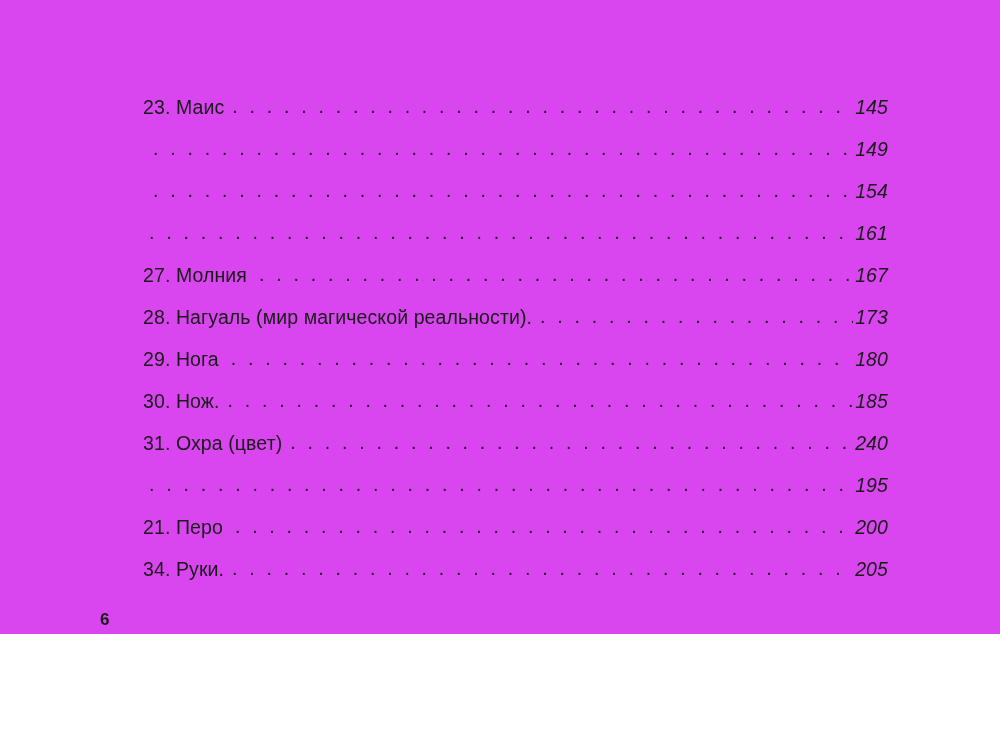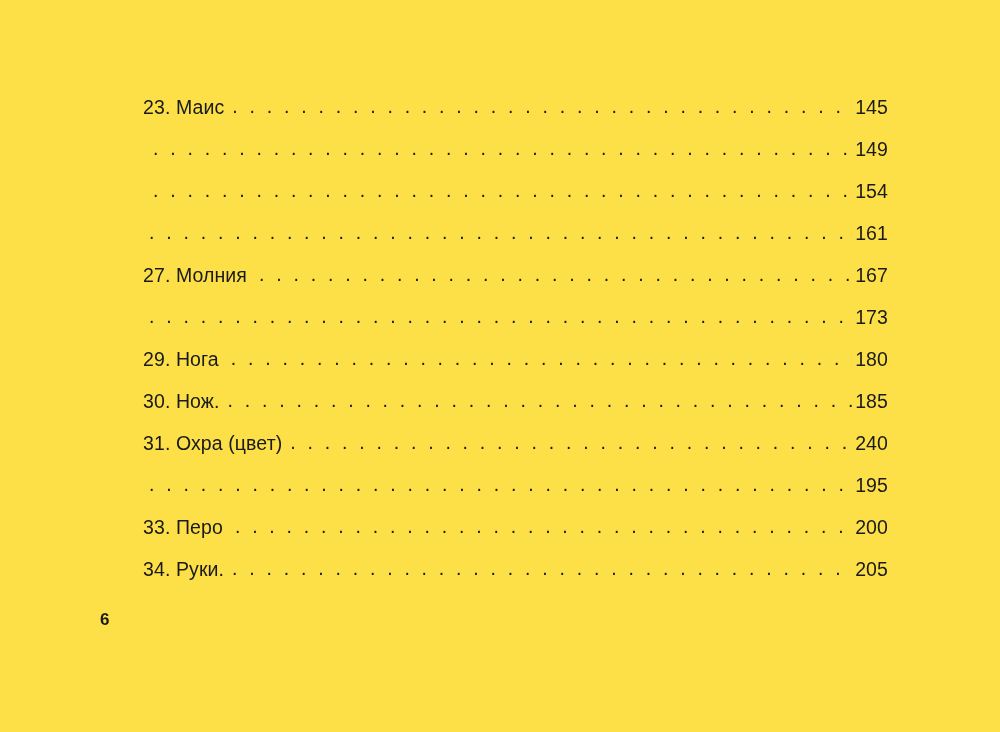--- a/index.html
+++ b/index.html
@@ -10,22 +10,22 @@
     width: 1000px;
     height: 732px;
     background: #ffffff;
     font-family: "Liberation Sans", sans-serif;
     color: #1a1a1a;
     overflow: hidden;
   }
   .page {
     position: relative;
     width: 1000px;
-    height: 732px;
-    background: #fde047;
+    height: 634px;
+    background: #d946ef;
     box-sizing: border-box;
   }
   .toc {
     position: absolute;
     left: 143px;
     top: 98px;
     width: 745px;
   }
   .toc-entry {
     display: flex;
@@ -47,20 +47,21 @@
     font-size: 19.5px;
     letter-spacing: 3.2px;
     color: #1a1a1a;
     transform: translateY(-1px);
     min-width: 10px;
   }
   .toc-page {
     flex: 0 0 auto;
     padding-left: 2px;
     text-align: right;
+    font-style: italic;
   }
   .gap-sm .toc-dots { padding-left: 6px; }
   .gap-md .toc-dots { padding-left: 10px; }
   .page-number {
     position: absolute;
     left: 100px;
     top: 610px;
     font-size: 17px;
     font-weight: bold;
     color: #1a1a1a;
@@ -94,20 +95,21 @@
       <span class="toc-page">161</span>
     </div>
 
     <div class="toc-entry gap-md">
       <span class="toc-title">27. Молния</span>
       <span class="toc-dots">. . . . . . . . . . . . . . . . . . . . . . . . . . . . . . . . . . . . . . . . . . . . . . . . . . . . . . . . . . . . . . . . . . . . . . . . . . . . . . . . . . . . . . . . . . . . . . . . . . . . . . . . . . . .</span>
       <span class="toc-page">167</span>
     </div>
 
     <div class="toc-entry gap-sm">
+      <span class="toc-title">28. Нагуаль (мир магической реальности).</span>
       <span class="toc-dots">. . . . . . . . . . . . . . . . . . . . . . . . . . . . . . . . . . . . . . . . . . . . . . . . . . . . . . . . . . . . . . . . . . . . . . . . . . . . . . . . . . . . . . . . . . . . . . . . . . . . . . . . . . . .</span>
       <span class="toc-page">173</span>
     </div>
 
     <div class="toc-entry gap-md">
       <span class="toc-title">29. Нога</span>
       <span class="toc-dots">. . . . . . . . . . . . . . . . . . . . . . . . . . . . . . . . . . . . . . . . . . . . . . . . . . . . . . . . . . . . . . . . . . . . . . . . . . . . . . . . . . . . . . . . . . . . . . . . . . . . . . . . . . . .</span>
       <span class="toc-page">180</span>
     </div>
 
@@ -122,21 +124,21 @@
       <span class="toc-dots">. . . . . . . . . . . . . . . . . . . . . . . . . . . . . . . . . . . . . . . . . . . . . . . . . . . . . . . . . . . . . . . . . . . . . . . . . . . . . . . . . . . . . . . . . . . . . . . . . . . . . . . . . . . .</span>
       <span class="toc-page">240</span>
     </div>
 
     <div class="toc-entry gap-sm">
       <span class="toc-dots">. . . . . . . . . . . . . . . . . . . . . . . . . . . . . . . . . . . . . . . . . . . . . . . . . . . . . . . . . . . . . . . . . . . . . . . . . . . . . . . . . . . . . . . . . . . . . . . . . . . . . . . . . . . .</span>
       <span class="toc-page">195</span>
     </div>
 
     <div class="toc-entry gap-md">
-      <span class="toc-title">33. Перо</span>
+      <span class="toc-title">21. Перо</span>
       <span class="toc-dots">. . . . . . . . . . . . . . . . . . . . . . . . . . . . . . . . . . . . . . . . . . . . . . . . . . . . . . . . . . . . . . . . . . . . . . . . . . . . . . . . . . . . . . . . . . . . . . . . . . . . . . . . . . . .</span>
       <span class="toc-page">200</span>
     </div>
 
     <div class="toc-entry gap-sm">
       <span class="toc-title">34. Руки.</span>
       <span class="toc-dots">. . . . . . . . . . . . . . . . . . . . . . . . . . . . . . . . . . . . . . . . . . . . . . . . . . . . . . . . . . . . . . . . . . . . . . . . . . . . . . . . . . . . . . . . . . . . . . . . . . . . . . . . . . . .</span>
       <span class="toc-page">205</span>
     </div>
 

